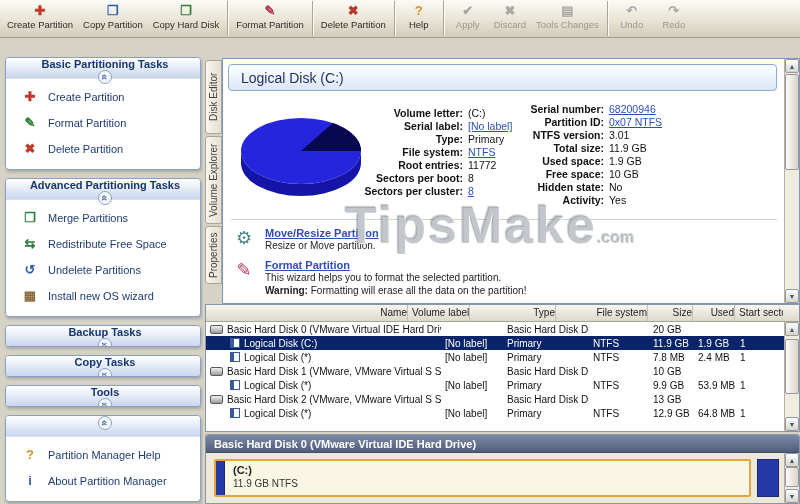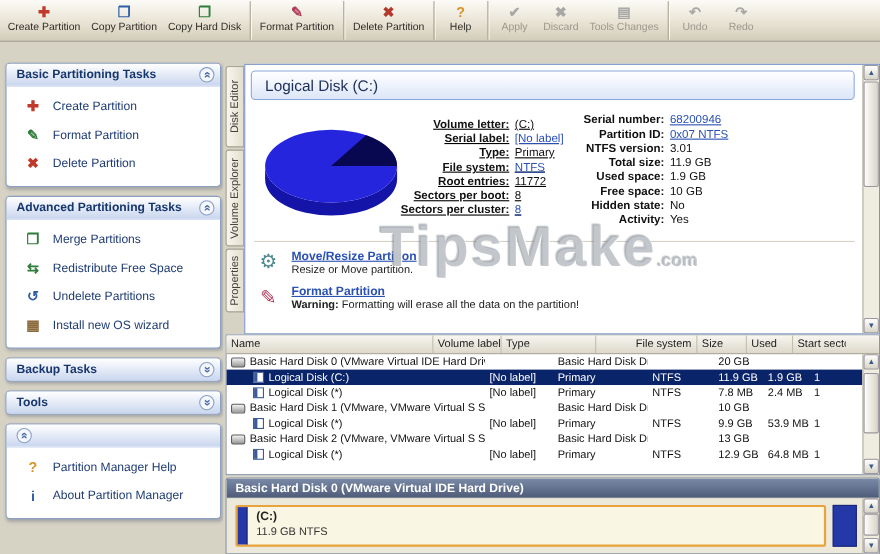--- a/index.html
+++ b/index.html
@@ -22,21 +22,21 @@
   .tabrow{position:absolute;left:205px;top:39px;width:595px;height:20px;display:flex;align-items:flex-end;gap:2px;padding-left:3px;margin-top:41px;}
   .tab{font-size:11px;padding:3px 12px 2px;border:1px solid #8e99a8;border-bottom:none;border-radius:3px 3px 0 0;
     background:#cdc9bb;color:#333;}
   .tab.active{background:#f4f3ec;font-weight:bold;}
 
   
   .sidebar{position:absolute;left:2px;top:56px;width:201px;bottom:0;overflow:hidden;padding:1px 2px 0 3px;}
   .section{background:#fff;border:1px solid #8aa0c4;border-radius:4px;margin-bottom:8px;overflow:hidden;
     box-shadow:1px 2px 3px rgba(80,90,110,.35);}
   .section-header{height:20px;display:flex;align-items:center;justify-content:space-between;padding:0 5px 0 9px;
-    background:linear-gradient(180deg,#ffffff,#c9d6ee);font-weight:bold;font-size:11px;color:#16366e;}
+    background:linear-gradient(180deg,#ffffff,#c9d6ee);font-weight:bold;font-size:11px;color:#16366e;flex-direction:column;}
   .chev{display:inline-block;width:14px;height:14px;line-height:13px;text-align:center;font-size:11px;font-weight:bold;
     color:#4a6aa0;border:1px solid #8aa0c8;border-radius:50%;background:#f4f7fc;transform:rotate(90deg);}
   .items{display:flex;flex-direction:column;gap:11px;padding:10px 4px 13px 15px;border-top:1px solid #d8e2f2;}
   .side-item{display:flex;align-items:center;gap:9px;font-size:11px;color:#1f3c73;cursor:pointer;}
   .side-icon{width:18px;text-align:center;font-size:13px;font-weight:bold;}
 
   
   .detail-wrap{position:absolute;left:205px;top:58px;width:595px;height:246px;display:flex;}
   .vtabs{width:17px;display:flex;flex-direction:column;gap:2px;padding-top:2px;}
   .vtab{width:17px;writing-mode:vertical-rl;transform:rotate(180deg);display:flex;align-items:center;justify-content:center;
@@ -44,21 +44,21 @@
     border-radius:0 3px 3px 0;cursor:pointer;}
   .vtab:nth-child(1){height:74px;}
   .vtab:nth-child(2){height:88px;}
   .vtab:nth-child(3){height:58px;}
 
   .detail-panel{flex:1;position:relative;background:#fff;border:1px solid #7a96c8;overflow:hidden;}
   .detail-title{position:absolute;left:5px;top:5px;right:22px;height:27px;border:1px solid #8aa8d8;border-radius:4px;
     background:linear-gradient(180deg,#ffffff,#dce6f8);display:flex;align-items:center;padding-left:12px;
     font-size:14px;color:#1c2e5a;}
   .pie{position:absolute;left:8px;top:42px;width:140px;height:105px;}
-  .props-left{position:absolute;left:140px;top:48px;width:225px;text-decoration:underline;}
+  .props-left{position:absolute;left:140px;top:48px;width:225px;}
   .props-right{position:absolute;left:300px;top:44px;width:245px;}
   .props-right{left:303px;}
   .prow{display:flex;line-height:13px;font-size:10.5px;}
   .plabel{font-weight:bold;text-align:right;color:#111;}
   .props-left .plabel{width:100px;}
   .props-right .plabel{width:78px;}
   .pvalue{margin-left:5px;color:#111;white-space:nowrap;}
   .pvalue.link{color:#2a50b4;text-decoration:underline;cursor:pointer;}
   .sepline{position:absolute;left:8px;right:22px;top:160px;border-top:1px solid #d4d0c4;}
   .action{position:absolute;left:8px;display:flex;gap:8px;}
@@ -82,21 +82,21 @@
   .sb-thumb{position:absolute;left:0;width:14px;background:linear-gradient(90deg,#fdfdfd,#d8d4c6);
     border:1px solid #9a96a0;border-radius:2px;}
   .thumb-detail{top:15px;height:96px;}
   .thumb-table{top:17px;height:55px;}
   .thumb-diskmap{top:14px;height:20px;}
   .table-wrap .vscroll{top:17px;}
 
   
   .table-wrap{position:absolute;left:205px;top:304px;width:595px;height:128px;background:#fff;border:1px solid #8a96a8;}
   .thead{display:flex;height:17px;background:linear-gradient(#f8f6f0,#dcd8ca);border-bottom:1px solid #a8a496;
-    font-size:10px;color:#222;padding-right:30px;}
+    font-size:10px;color:#222;padding-right:16px;text-align:right;}
   .thead>div{padding:2px 0 0 4px;border-right:1px solid #c2beb0;overflow:hidden;white-space:nowrap;}
   .thead>div:nth-child(1){flex:1;}
   .thead>div:nth-child(2){width:62px;}
   .thead>div:nth-child(3){width:86px;}
   .thead>div:nth-child(4){width:60px;margin-left:32px;}
   .thead>div:nth-child(5){width:45px;}
   .thead>div:nth-child(6){width:42px;}
   .thead>div:nth-child(7){width:48px;border-right:none;}
   .tbody{padding-right:15px;}
   .trow{display:flex;height:14px;font-size:10px;color:#111;align-items:center;cursor:pointer;}
@@ -271,20 +271,27 @@
       </div>
 
       <div class="section">
         <div class="section-header">
           <span class="section-title">Backup Tasks</span>
           <span class="chev">»</span>
         </div>
 
       </div>
 
+      <div class="section">
+        <div class="section-header">
+          <span class="section-title">Copy Tasks</span>
+          <span class="chev">»</span>
+        </div>
+
+      </div>
 
       <div class="section">
         <div class="section-header">
           <span class="section-title">Tools</span>
           <span class="chev">»</span>
         </div>
 
       </div>
 
       <div class="section">
@@ -415,20 +422,21 @@
         <div>
           <div class="action-title">Move/Resize Partition</div>
           <div class="action-desc">Resize or Move partition.</div>
         </div>
       </div>
 
       <div class="action action2">
         <span class="action-icon" style="color: rgb(176, 58, 90);">✎</span>
         <div>
           <div class="action-title">Format Partition</div>
+          <div class="action-desc">This wizard helps you to format the selected partition.</div>
           <div class="action-desc">
             <span class="warn">Warning:</span><span> Formatting will erase all the data on the partition!</span>
           </div>
         </div>
       </div>
 
       <div class="watermark">
         <span>TipsMake</span><span class="wm-suffix">.com</span>
       </div>
 

